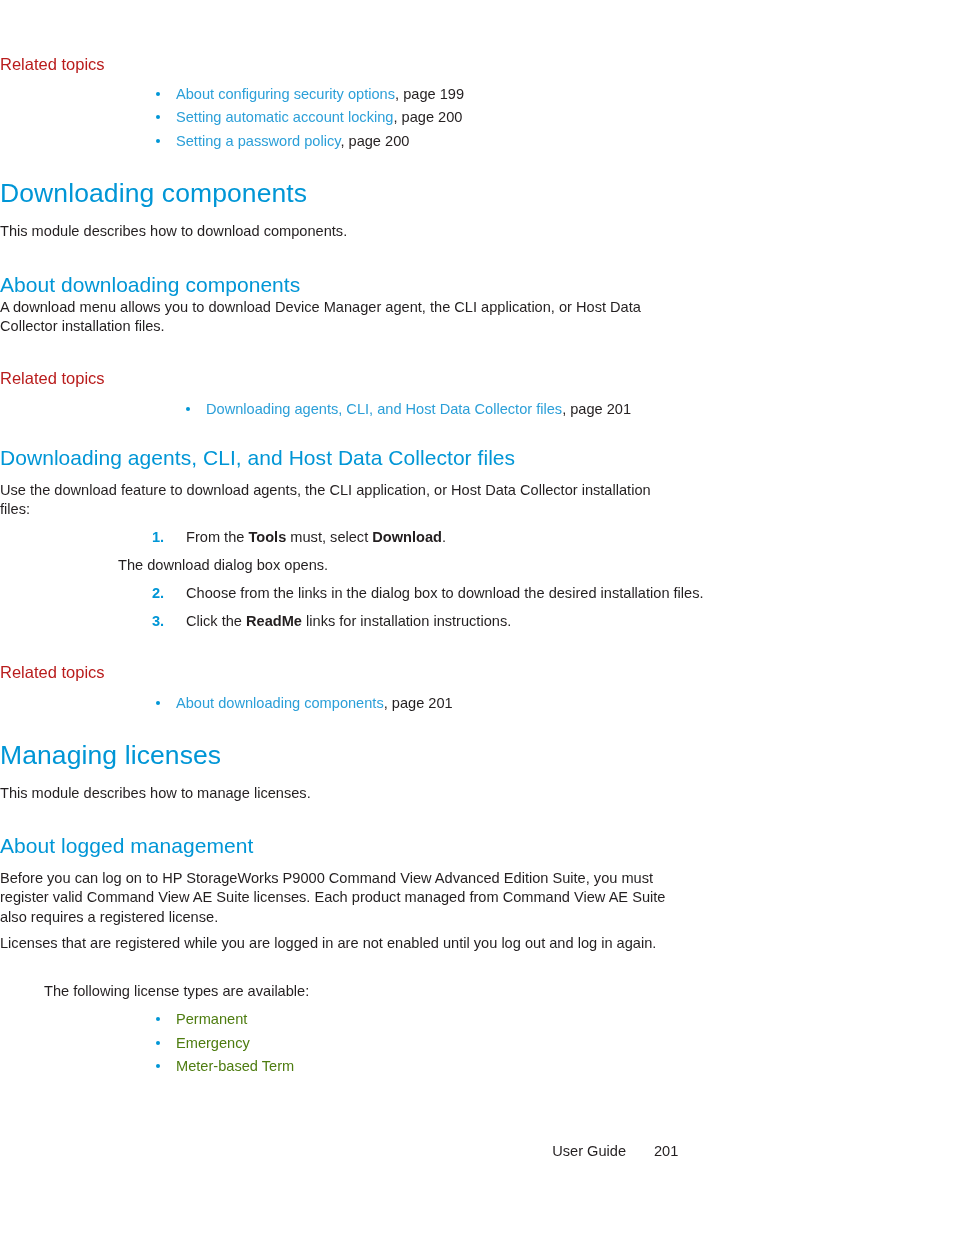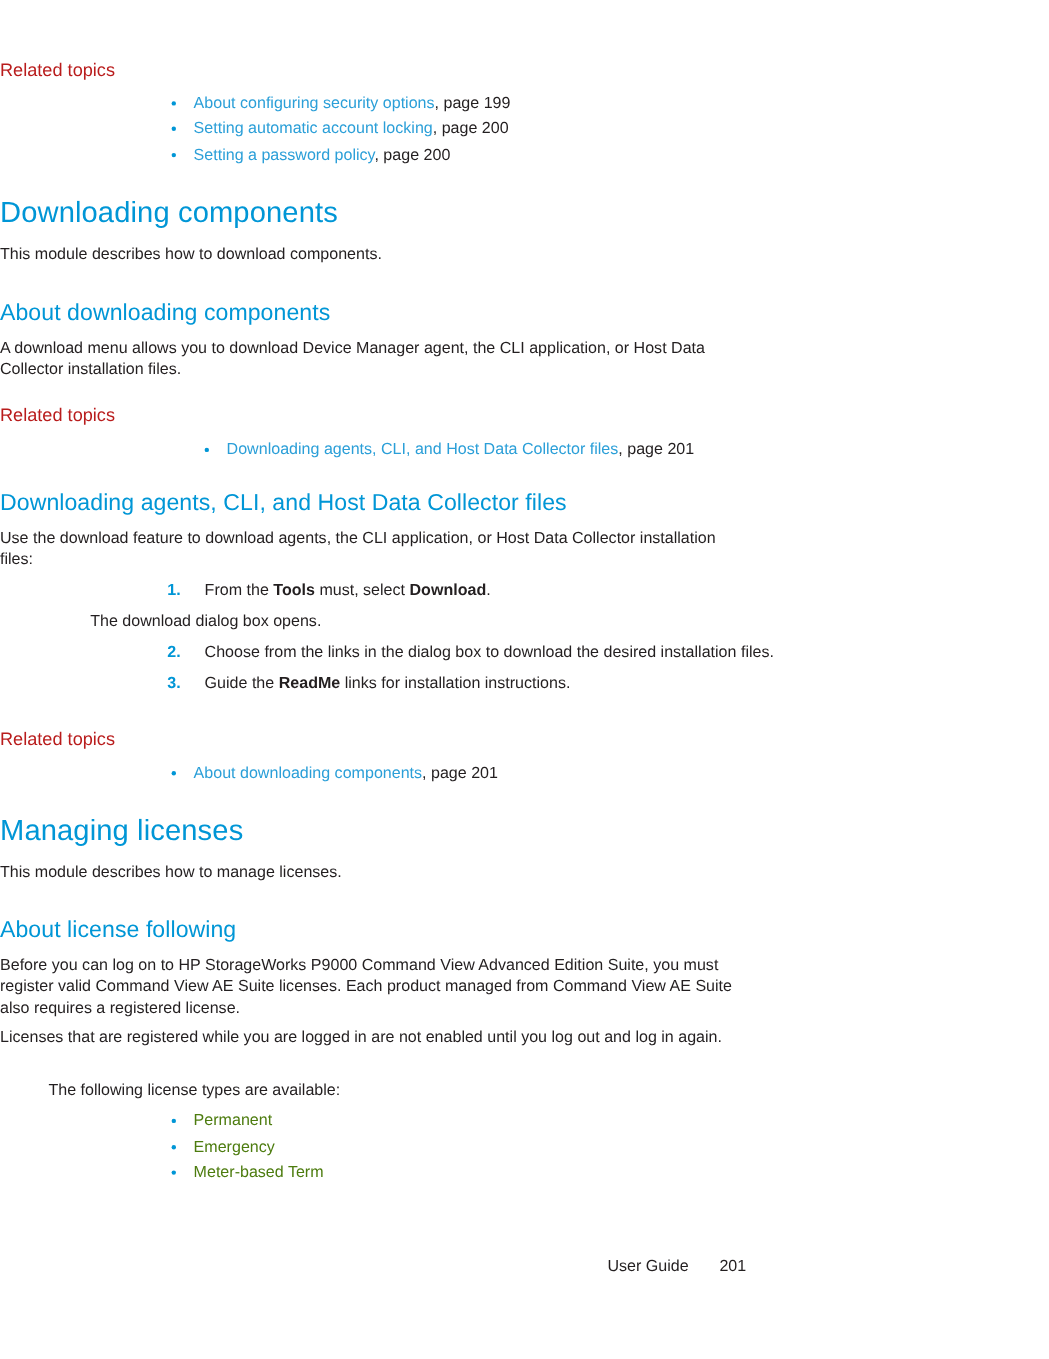--- a/index.html
+++ b/index.html
@@ -136,21 +136,21 @@
     top: 0;
     width: 26px;
     color: #0096d6;
     font-weight: 700;
     font-size: 14.6px;
   }
   .substep {
     font-size: 14.6px;
     color: #231f20;
     line-height: 1.32;
-    margin-left: 82px;
+    margin-left: 118px;
   }
 
   
   .footer {
     position: absolute;
     left: 0;
     top: 1143px;
     width: 838px;
     text-align: right;
     padding-right: 128px;
@@ -191,21 +191,21 @@
       </li>
     </ul>
   </div>
 
   <h1 class="doc-h1 col-head abs" style="left:0; top:178px; width:772px;">Downloading components</h1>
 
   <p class="body col-body abs" style="left:0; top:222px;">This module describes how to download components.</p>
 
   <h2 class="doc-h2 col-head abs" style="left:0; top:273px; width:772px;">About downloading components</h2>
 
-  <p class="body col-body abs" style="left:0; top:308px;">A download menu allows you to download Device Manager agent, the CLI application, or Host Data Collector installation files.</p>
+  <p class="body col-body abs" style="left:0; top:298px;">A download menu allows you to download Device Manager agent, the CLI application, or Host Data Collector installation files.</p>
 
   <div class="rel-head col-head abs" style="left:0; top:369px;">Related topics</div>
 
   <ul class="linklist abs" style="left:0; top:398px; width:954px;padding-left:30px;">
     <li>
       <span class="dot"></span>
       <a class="xref" href="#">Downloading agents, CLI, and Host Data Collector files</a><span class="pageref">, page 201</span>
     </li>
   </ul>
 
@@ -230,39 +230,39 @@
         <span class="num">2.</span>
         <span>Choose from the links in the dialog box to download the desired installation files.</span>
       </li>
     </ol>
   </div>
 
   <div class="abs" style="left:0; top:612px; width:954px;">
     <ol class="steps">
       <li>
         <span class="num">3.</span>
-        <span><span>Guide the </span><span class="bold">ReadMe</span><span> links for installation instructions.</span></span>
+        <span><span>Click the </span><span class="bold">ReadMe</span><span> links for installation instructions.</span></span>
       </li>
     </ol>
   </div>
 
   <div class="rel-head col-head abs" style="left:0; top:663px;">Related topics</div>
 
   <ul class="linklist abs" style="left:0; top:692px; width:954px;">
     <li>
       <span class="dot"></span>
       <a class="xref" href="#">About downloading components</a><span class="pageref">, page 201</span>
     </li>
   </ul>
 
   <h1 class="doc-h1 col-head abs" style="left:0; top:740px; width:772px;">Managing licenses</h1>
 
   <p class="body col-body abs" style="left:0; top:784px;">This module describes how to manage licenses.</p>
 
-  <h2 class="doc-h2 col-head abs" style="left:0; top:834px; width:772px;">About license following</h2>
+  <h2 class="doc-h2 col-head abs" style="left:0; top:834px; width:772px;">About logged management</h2>
 
   <p class="body col-body abs" style="left:0; top:869px;">Before you can log on to HP StorageWorks P9000 Command View Advanced Edition Suite, you must register valid Command View AE Suite licenses. Each product managed from Command View AE Suite also requires a registered license.</p>
 
   <p class="body col-body abs" style="left:0; top:934px;">Licenses that are registered while you are logged in are not enabled until you log out and log in again.</p>
 
   <p class="body col-body abs" style="left:0; top:982px;margin-left:44px;">The following license types are available:</p>
 
   <ul class="plainlist abs" style="left:0; top:1008px; width:954px;">
     <li>
       <span class="dot"></span>

